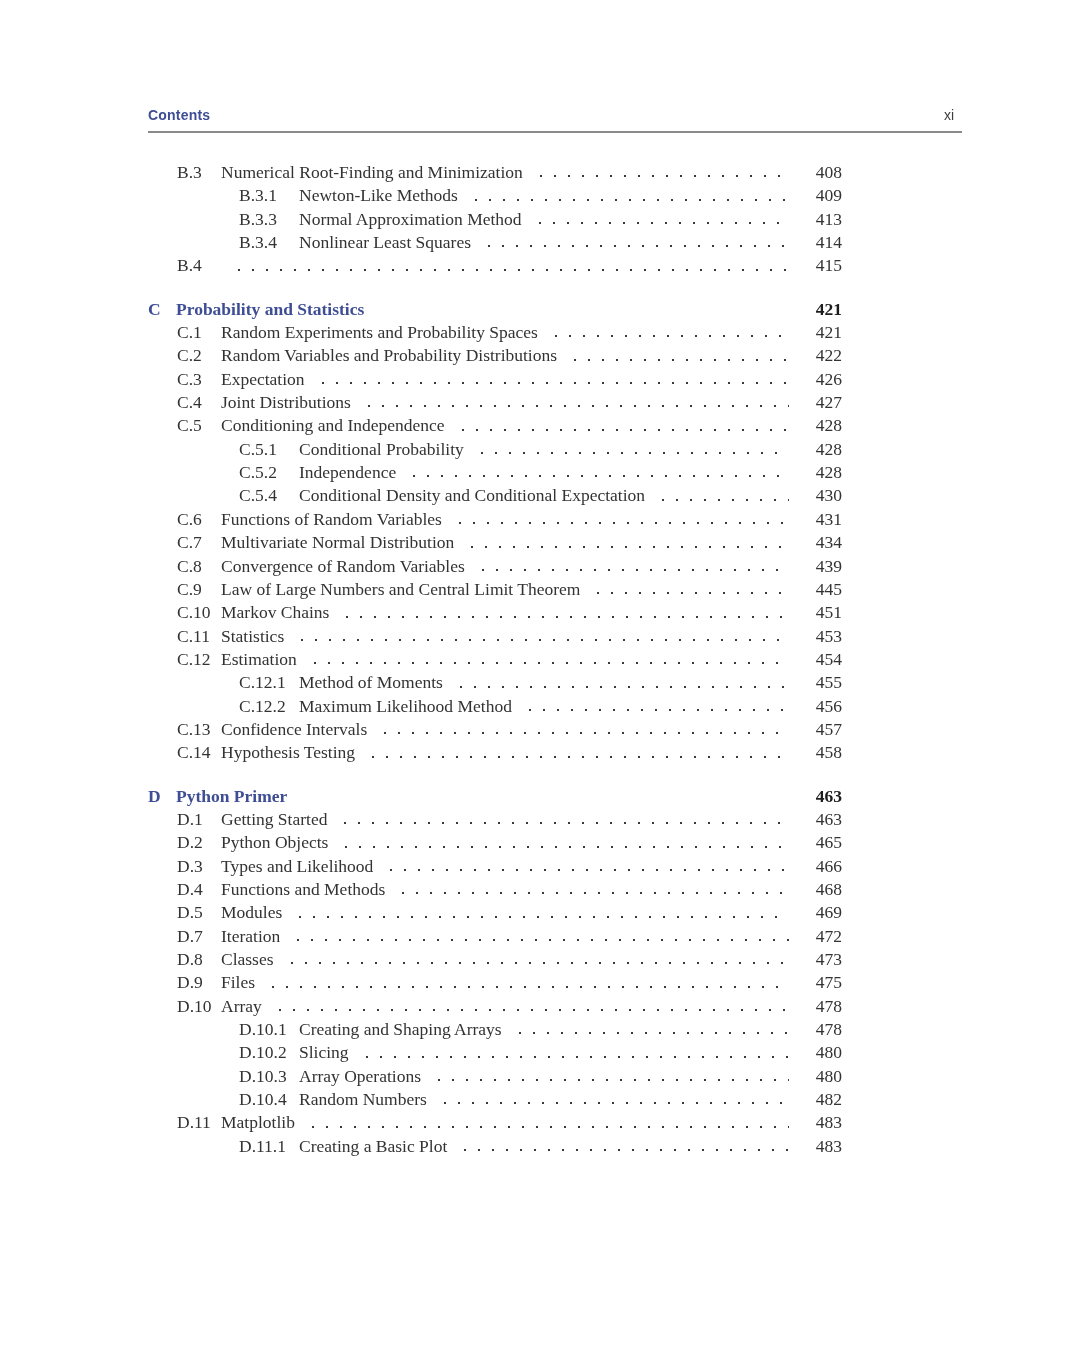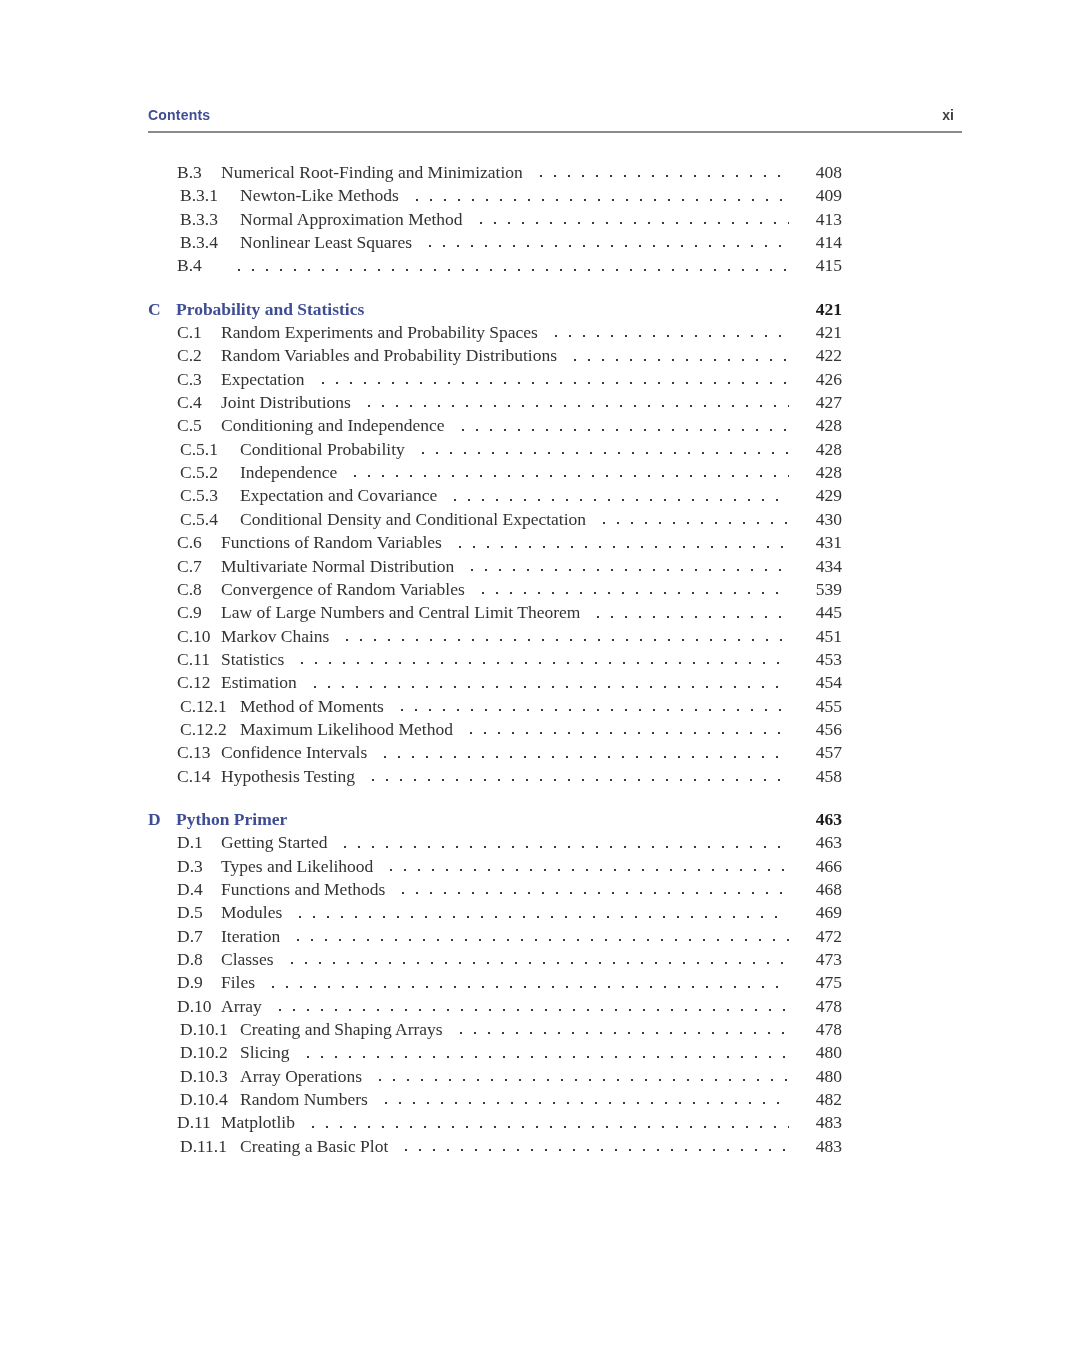--- a/index.html
+++ b/index.html
@@ -30,21 +30,20 @@
     line-height: 22px;
   }
   .header-title {
     font-weight: 700;
     color: var(--accent, #3e4d94);
     letter-spacing: 0.2px;
   }
   .header-page {
     color: #3f3f3f;
     padding-right: 8px;
-    font-weight: bold;
   }
   .header-rule {
     position: absolute;
     left: 148px;
     top: 131px;
     width: 814px;
     height: 2px;
     background: #8a8a8a;
   }
 
@@ -63,21 +62,21 @@
     align-items: flex-end;
     height: 23.35px;
     font-size: 17.5px;
     line-height: 23.35px;
     white-space: nowrap;
   }
 
   .entry-number { flex: 0 0 auto; }
   .row.chapter .entry-number { min-width: 28px; }
   .row.section .entry-number { margin-left: 29px; min-width: 44px; }
-  .row.subsection .entry-number { margin-left: 32px; min-width: 52px; margin-right: 8px; }
+  .row.subsection .entry-number { margin-left: 91px; min-width: 52px; margin-right: 8px; }
 
   .entry-title { flex: 0 0 auto; }
 
   .row.chapter {
     font-weight: 700;
     color: var(--accent, #3e4d94);
   }
   .row.chapter .entry-page { color: #1d1d1d; }
 
   .leader {
@@ -183,26 +182,20 @@
           <span class="leader"></span>
           <span class="entry-page">428</span>
         </div>
         <div class="row subsection">
           <span class="entry-number">C.5.2</span>
           <span class="entry-title">Independence</span>
           <span class="leader"></span>
           <span class="entry-page">428</span>
         </div>
         <div class="row subsection">
-          <span class="entry-number">C.5.3</span>
-          <span class="entry-title">Expectation and Covariance</span>
-          <span class="leader"></span>
-          <span class="entry-page">429</span>
-        </div>
-        <div class="row subsection">
           <span class="entry-number">C.5.4</span>
           <span class="entry-title">Conditional Density and Conditional Expectation</span>
           <span class="leader"></span>
           <span class="entry-page">430</span>
         </div>
         <div class="row section">
           <span class="entry-number">C.6</span>
           <span class="entry-title">Functions of Random Variables</span>
           <span class="leader"></span>
           <span class="entry-page">431</span>
@@ -210,21 +203,21 @@
         <div class="row section">
           <span class="entry-number">C.7</span>
           <span class="entry-title">Multivariate Normal Distribution</span>
           <span class="leader"></span>
           <span class="entry-page">434</span>
         </div>
         <div class="row section">
           <span class="entry-number">C.8</span>
           <span class="entry-title">Convergence of Random Variables</span>
           <span class="leader"></span>
-          <span class="entry-page">539</span>
+          <span class="entry-page">439</span>
         </div>
         <div class="row section">
           <span class="entry-number">C.9</span>
           <span class="entry-title">Law of Large Numbers and Central Limit Theorem</span>
           <span class="leader"></span>
           <span class="entry-page">445</span>
         </div>
         <div class="row section">
           <span class="entry-number">C.10</span>
           <span class="entry-title">Markov Chains</span>
@@ -275,20 +268,26 @@
           <span class="spacer"></span>
           <span class="entry-page">463</span>
         </div>
         <div class="row section">
           <span class="entry-number">D.1</span>
           <span class="entry-title">Getting Started</span>
           <span class="leader"></span>
           <span class="entry-page">463</span>
         </div>
         <div class="row section">
+          <span class="entry-number">D.2</span>
+          <span class="entry-title">Python Objects</span>
+          <span class="leader"></span>
+          <span class="entry-page">465</span>
+        </div>
+        <div class="row section">
           <span class="entry-number">D.3</span>
           <span class="entry-title">Types and Likelihood</span>
           <span class="leader"></span>
           <span class="entry-page">466</span>
         </div>
         <div class="row section">
           <span class="entry-number">D.4</span>
           <span class="entry-title">Functions and Methods</span>
           <span class="leader"></span>
           <span class="entry-page">468</span>

